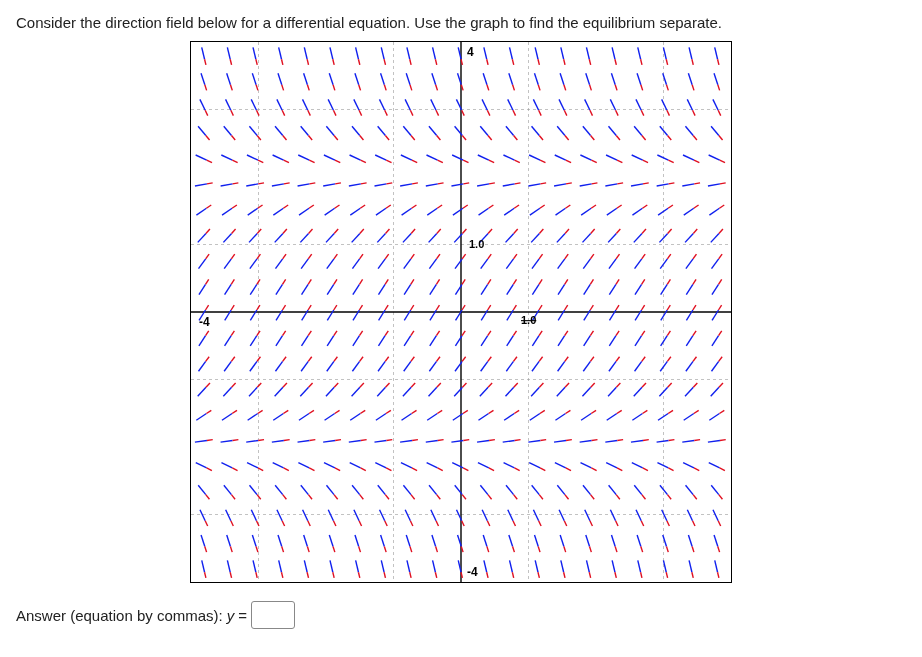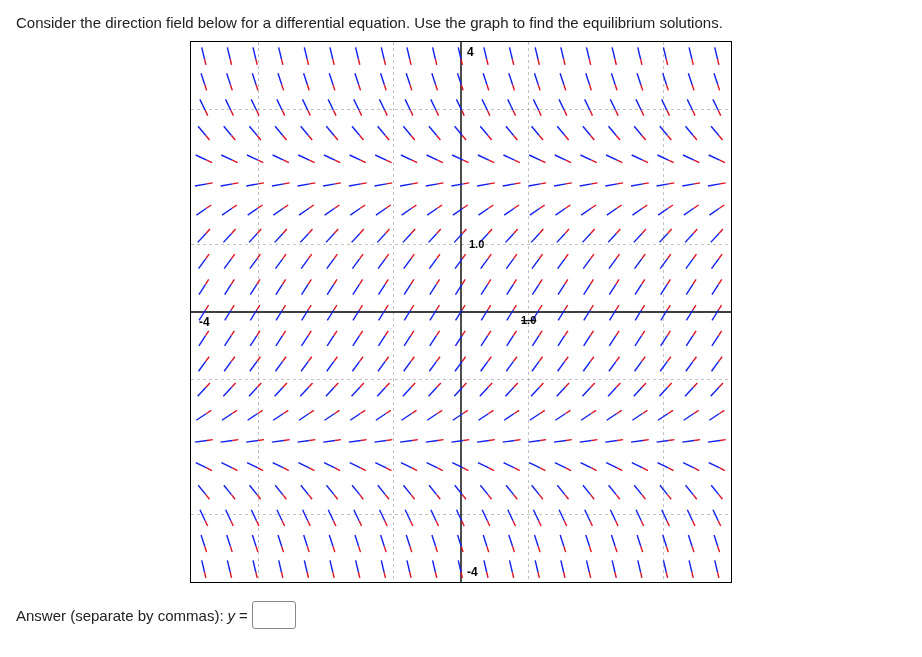--- a/index.html
+++ b/index.html
@@ -48,21 +48,21 @@
     border: 1px solid #888;
     border-radius: 3px;
     padding: 2px 4px;
     font-size: 14px;
   }
   .math-i { font-style: italic; }
 </style>
 </head>
 <body>
 
-<div class="question-text">Consider the direction field below for a differential equation. Use the graph to find the equilibrium solutions.</div>
+<div class="question-text">Consider the direction field below for a differential equation. Use the graph to find the equilibrium separate.</div>
 
 <div class="graph-wrap">
   <div class="graph">
     <svg viewBox="0 0 540 540">
 
       <g stroke="#999" stroke-width="0.6" stroke-dasharray="3 3">
         <line x1="0" y1="67.5" x2="540" y2="67.5"></line>
         <line x1="0" y1="202.5" x2="540" y2="202.5"></line>
         <line x1="0" y1="337.5" x2="540" y2="337.5"></line>
         <line x1="0" y1="472.5" x2="540" y2="472.5"></line>
@@ -965,17 +965,17 @@
       <text x="8" y="284" font-size="12" font-weight="bold" fill="#000">-4</text>
       <text x="276" y="14" font-size="12" font-weight="bold" fill="#000">4</text>
       <text x="276" y="534" font-size="12" font-weight="bold" fill="#000">-4</text>
       <text x="278" y="206" font-size="11" font-weight="bold" fill="#000">1.0</text>
       <text x="330" y="282" font-size="11" font-weight="bold" fill="#000" text-decoration="line-through">1.0</text>
     </svg>
   </div>
 </div>
 
 <div class="answer-row">
-  <span>Answer (separate by commas):</span>
+  <span>Answer (equation by commas):</span>
   <span class="math-i">y</span>
   <span>=</span>
   <input class="answer-input" type="text" value="" style="">
 </div>
 
 </body></html>

